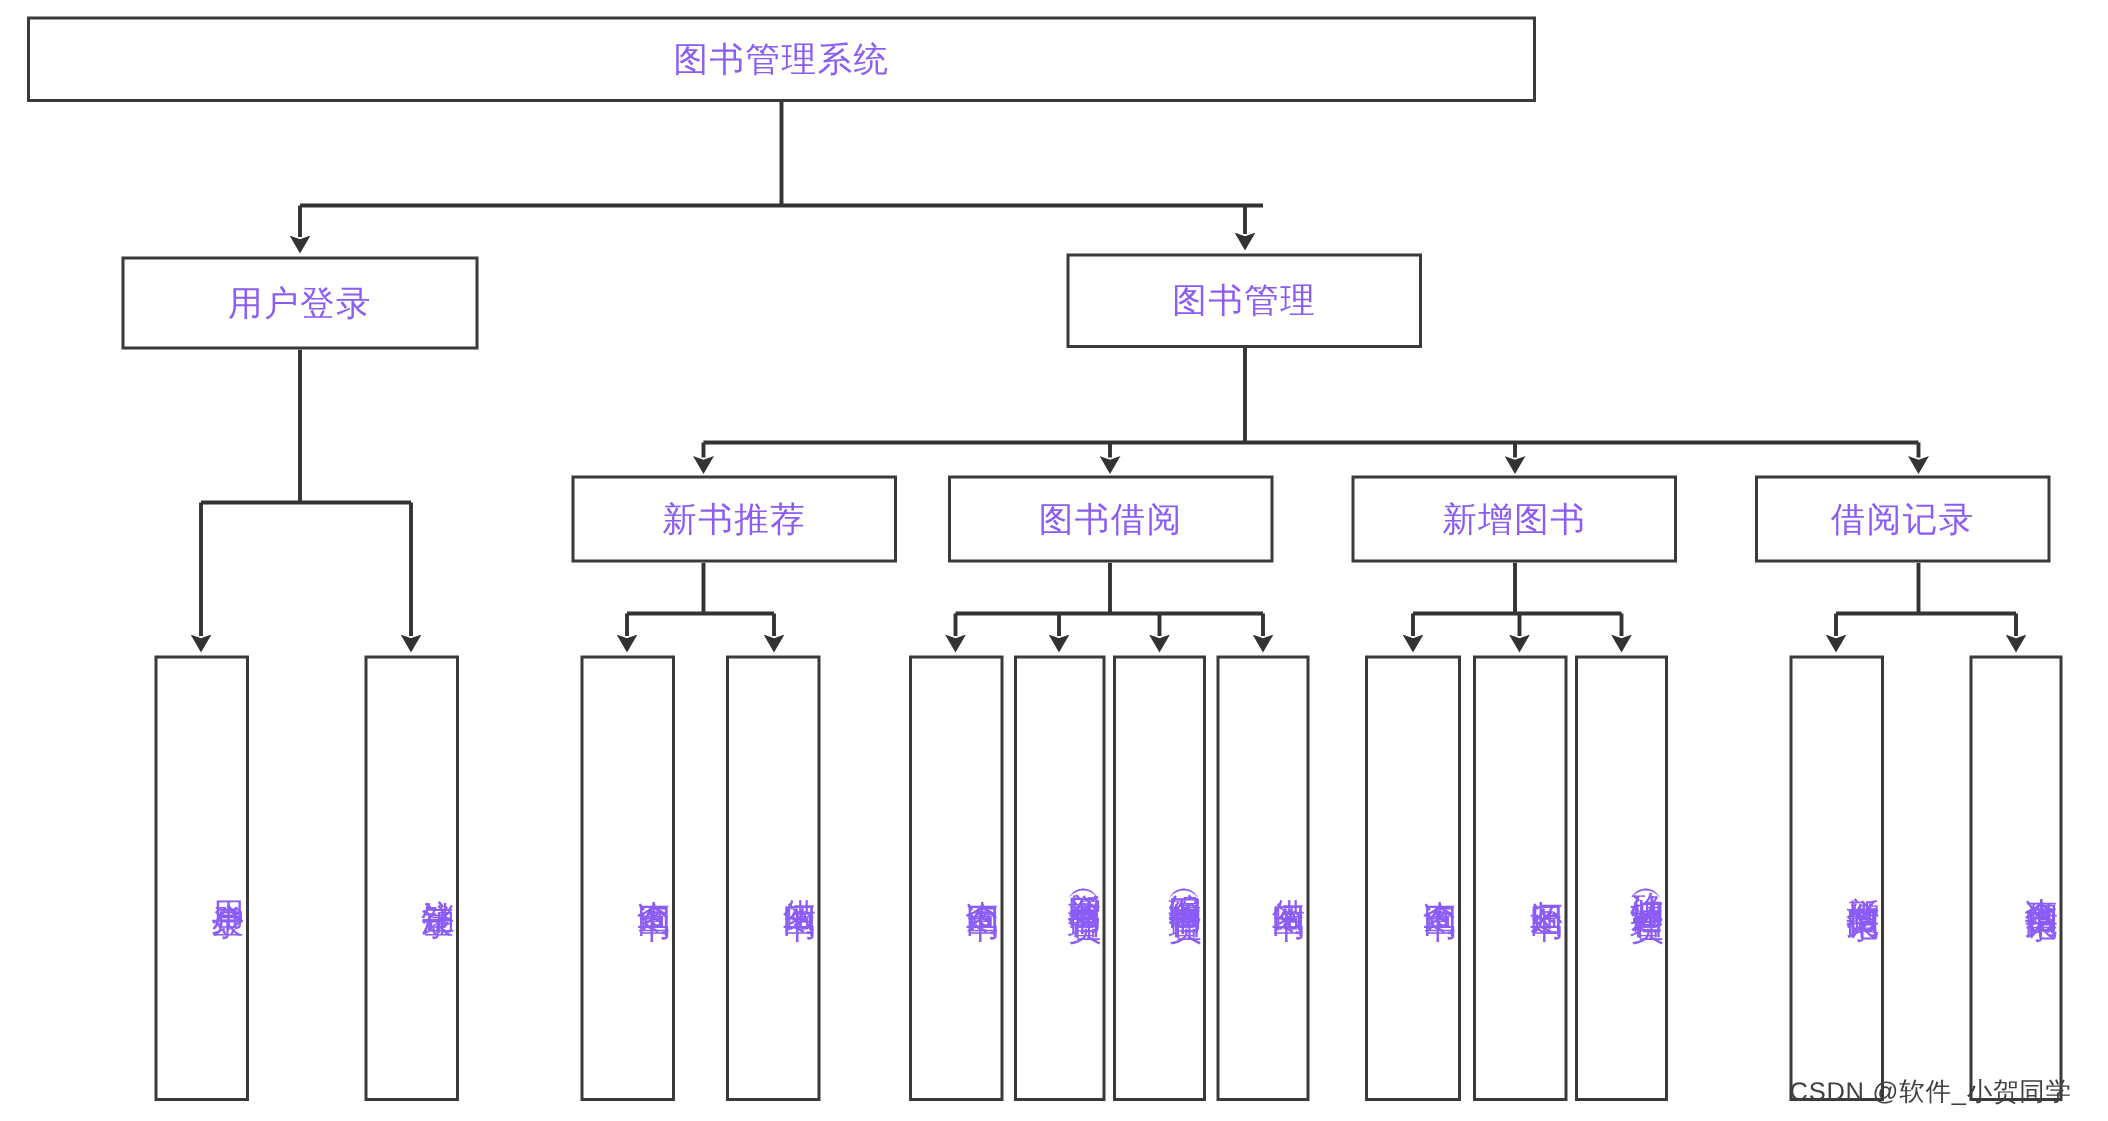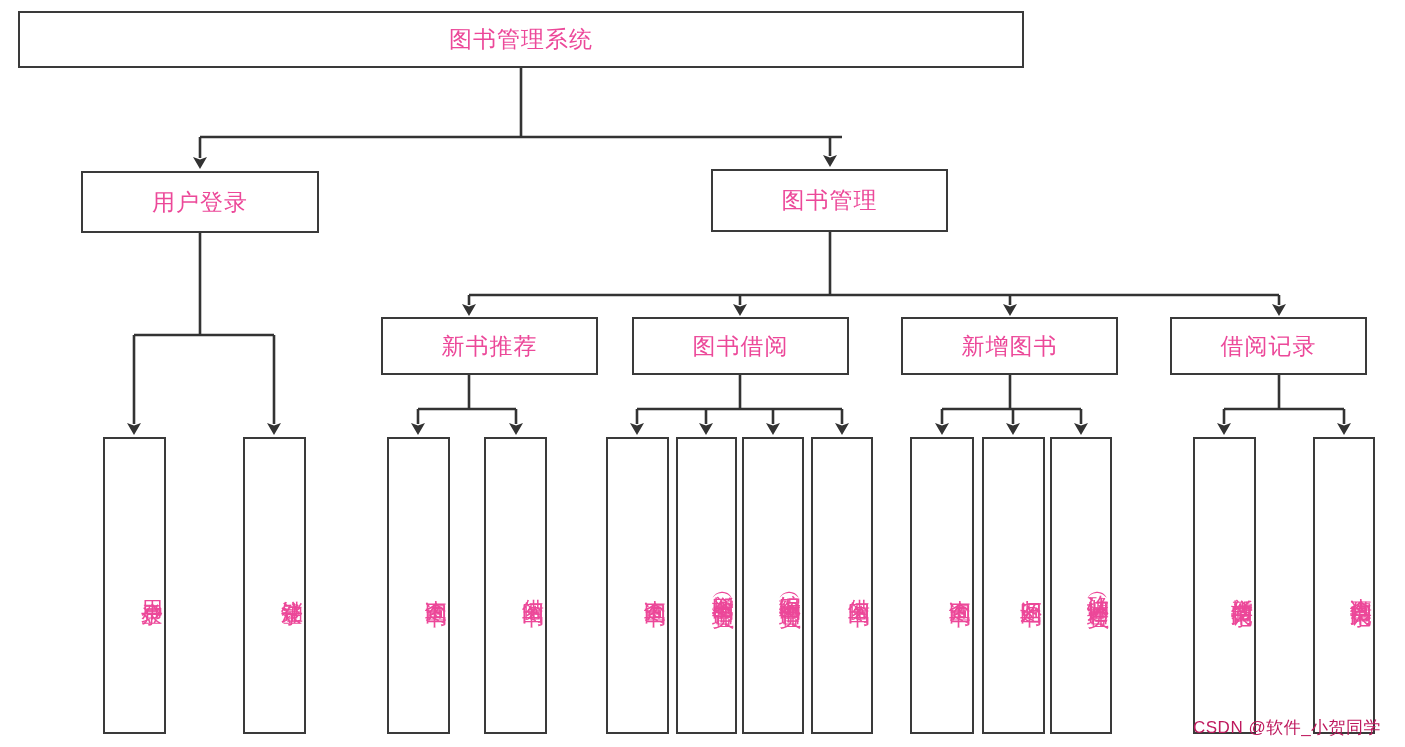--- a/index.html
+++ b/index.html
@@ -13,21 +13,21 @@
   svg#wires{position:absolute;left:0;top:0;width:1405px;height:747px;}
 
   .node{
     position:absolute;
     box-sizing:border-box;
     background:#ffffff;
     border:2.4px solid #3a3a3a;
     display:flex;
     align-items:center;
     justify-content:center;
-    color:#ec4899;
+    color:#8b5cf6;
     line-height:1.05;
   }
   .node.h{              
     font-size:23px;
     letter-spacing:1px;
   }
   .node.v{              
     font-size:22px;
     writing-mode:vertical-rl;
     text-orientation:upright;
@@ -37,21 +37,21 @@
     justify-content:center;
   }
   .node.v .lbl{
     writing-mode:vertical-rl;
     text-orientation:upright;
     white-space:nowrap;
   }
   .watermark{
     position:absolute;
     font-size:17px;
-    color:#be185d;
+    color:#404040;
     white-space:nowrap;
     letter-spacing:.5px;
   }
 </style>
 </head>
 <body>
 
 <div id="stage">
 
   <svg id="wires" viewBox="0 0 1405 747">

